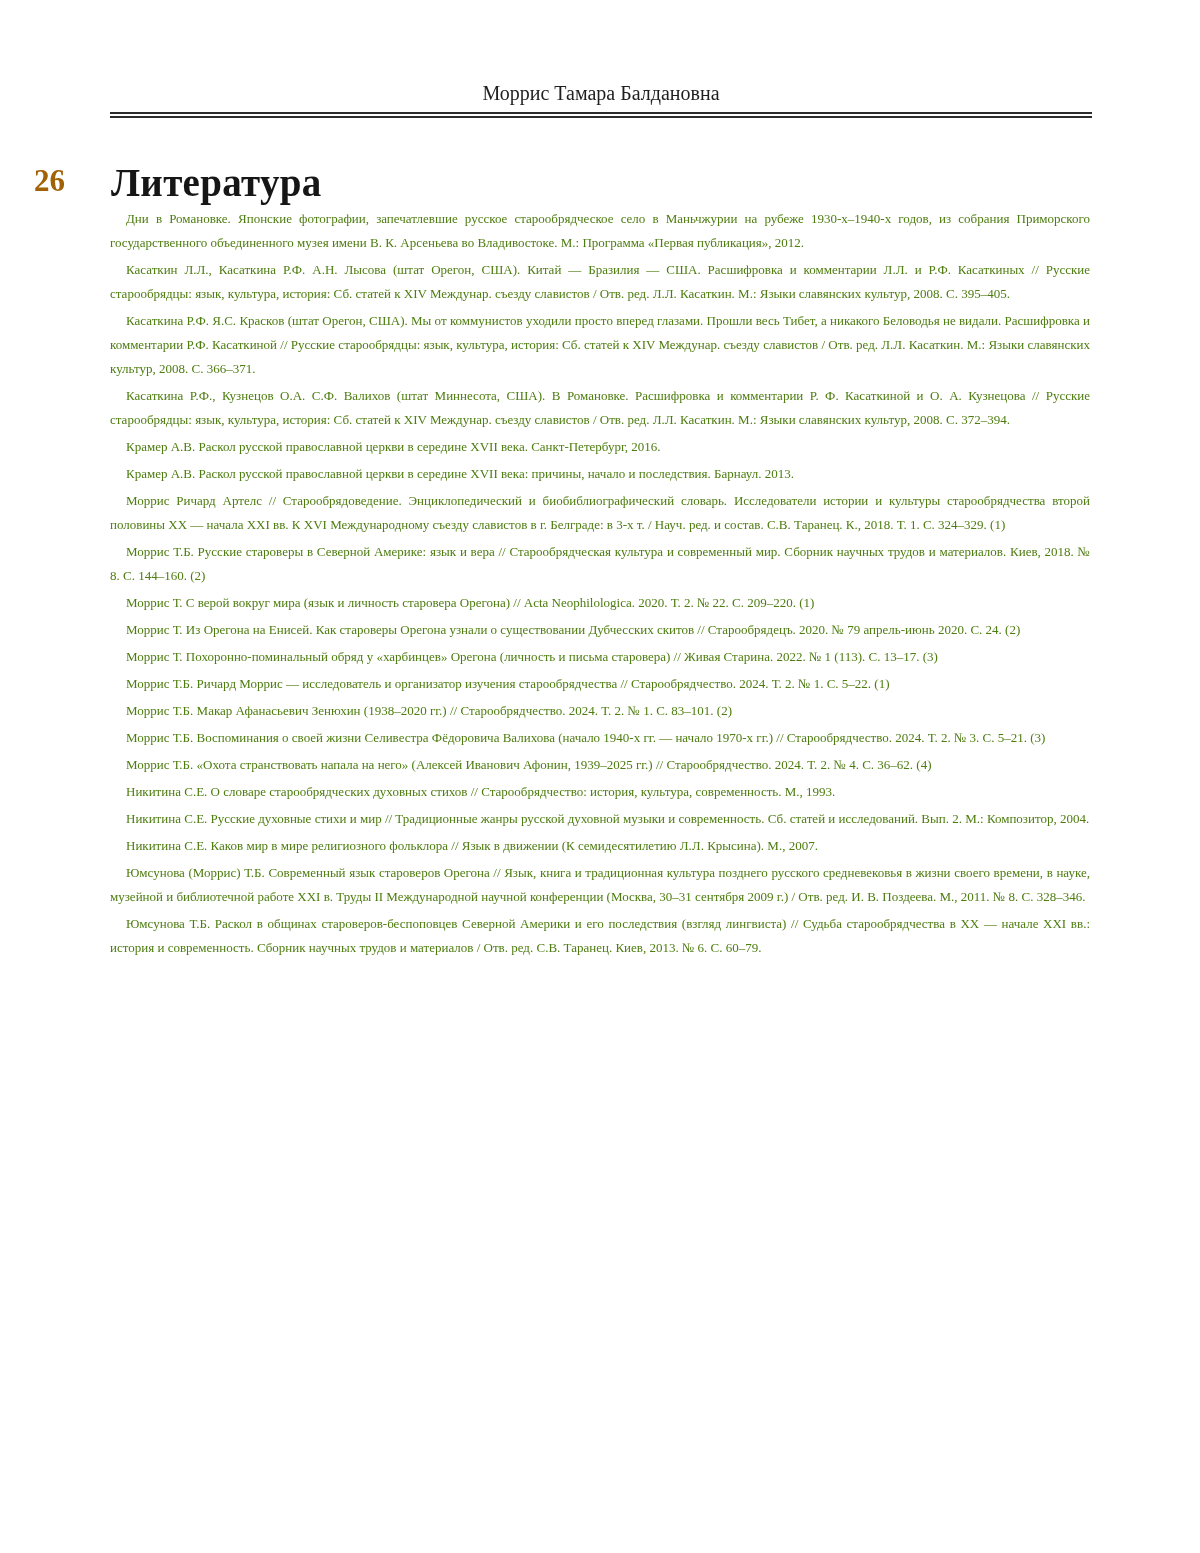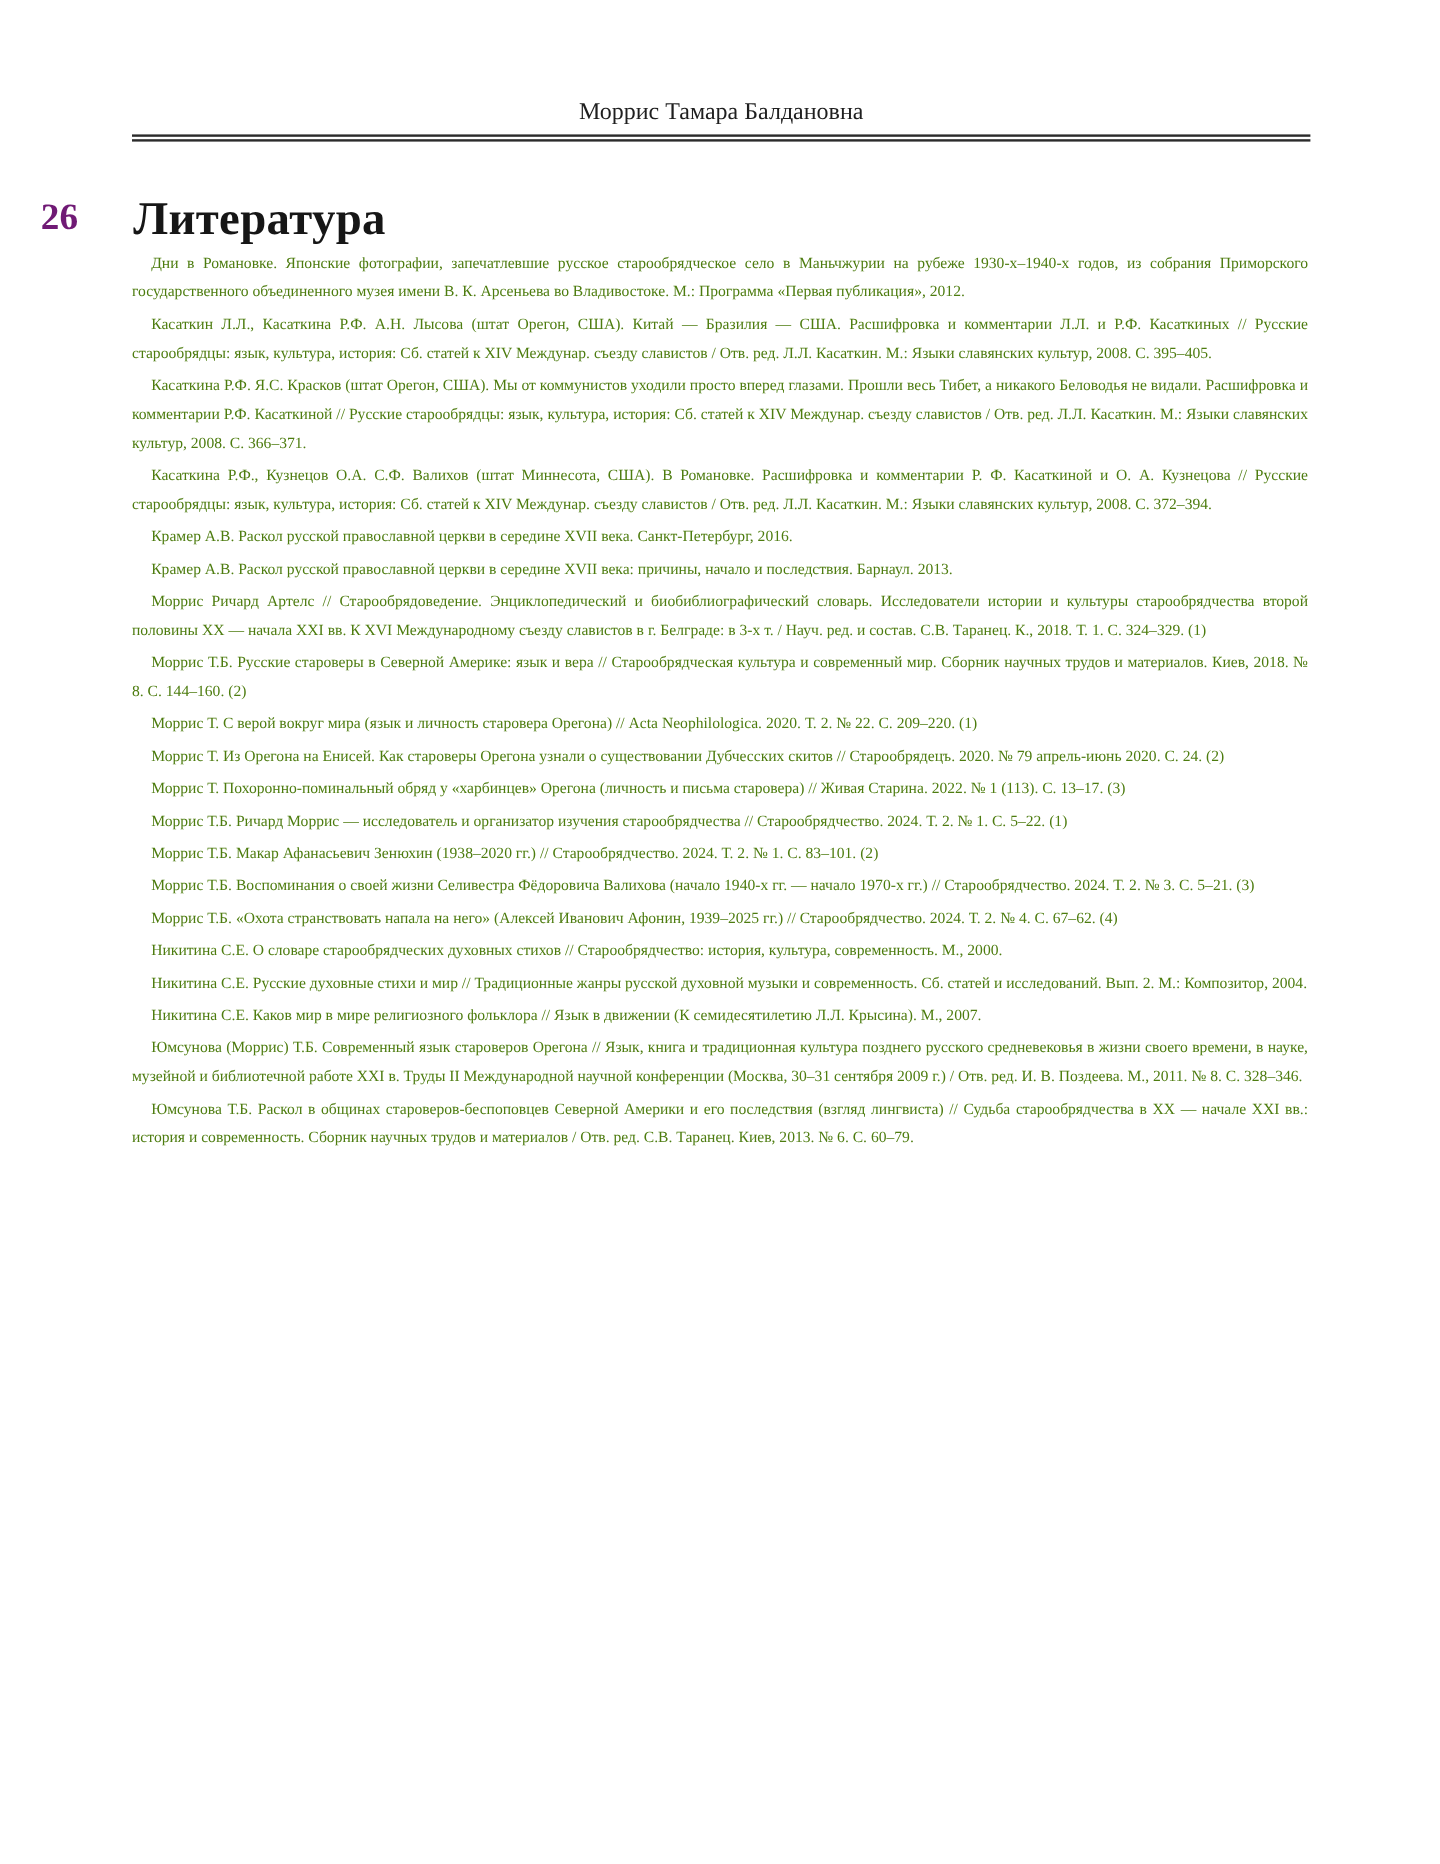--- a/index.html
+++ b/index.html
@@ -34,21 +34,21 @@
     height: 2px;
     border-top: 2px solid #2b2b2b;
     border-bottom: 2px solid #2b2b2b;
   }
   .page-number {
     position: absolute;
     top: 163px;
     left: 34px;
     font-size: 31px;
     font-weight: bold;
-    color: #701a75;
+    color: #a16207;
   }
   .section-title {
     position: absolute;
     top: 160px;
     left: 111px;
     margin: 0;
     font-size: 39px;
     font-weight: bold;
     color: #161616;
     letter-spacing: 0.3px;
@@ -104,22 +104,22 @@
       <p class="ref">Крамер А.В. Раскол русской православной церкви в середине XVII века. Санкт-Петербург, 2016.</p>
       <p class="ref">Крамер А.В. Раскол русской православной церкви в середине XVII века: причины, начало и последствия. Барнаул. 2013.</p>
       <p class="ref">Моррис Ричард Артелс // Старообрядоведение. Энциклопедический и биобиблиографический словарь. Исследователи истории и культуры старообрядчества второй половины XX — начала XXI вв. К XVI Международному съезду славистов в г. Белграде: в 3-х т. / Науч. ред. и состав. С.В. Таранец. К., 2018. Т. 1. С. 324–329. (1)</p>
       <p class="ref">Моррис Т.Б. Русские староверы в Северной Америке: язык и вера // Старообрядческая культура и современный мир. Сборник научных трудов и материалов. Киев, 2018. № 8. С. 144–160. (2)</p>
       <p class="ref">Моррис Т. С верой вокруг мира (язык и личность старовера Орегона) // Acta Neophilologica. 2020. Т. 2. № 22. С. 209–220. (1)</p>
       <p class="ref">Моррис Т. Из Орегона на Енисей. Как староверы Орегона узнали о существовании Дубчесских скитов // Старообрядецъ. 2020. № 79 апрель-июнь 2020. С. 24. (2)</p>
       <p class="ref">Моррис Т. Похоронно-поминальный обряд у «харбинцев» Орегона (личность и письма старовера) // Живая Старина. 2022. № 1 (113). С. 13–17. (3)</p>
       <p class="ref">Моррис Т.Б. Ричард Моррис — исследователь и организатор изучения старообрядчества // Старообрядчество. 2024. Т. 2. № 1. С. 5–22. (1)</p>
       <p class="ref">Моррис Т.Б. Макар Афанасьевич Зенюхин (1938–2020 гг.) // Старообрядчество. 2024. Т. 2. № 1. С. 83–101. (2)</p>
       <p class="ref">Моррис Т.Б. Воспоминания о своей жизни Селивестра Фёдоровича Валихова (начало 1940-х гг. — начало 1970-х гг.) // Старообрядчество. 2024. Т. 2. № 3. С. 5–21. (3)</p>
-      <p class="ref">Моррис Т.Б. «Охота странствовать напала на него» (Алексей Иванович Афонин, 1939–2025 гг.) // Старообрядчество. 2024. Т. 2. № 4. С. 67–62. (4)</p>
-      <p class="ref">Никитина С.Е. О словаре старообрядческих духовных стихов // Старообрядчество: история, культура, современность. М., 2000.</p>
+      <p class="ref">Моррис Т.Б. «Охота странствовать напала на него» (Алексей Иванович Афонин, 1939–2025 гг.) // Старообрядчество. 2024. Т. 2. № 4. С. 36–62. (4)</p>
+      <p class="ref">Никитина С.Е. О словаре старообрядческих духовных стихов // Старообрядчество: история, культура, современность. М., 1993.</p>
       <p class="ref">Никитина С.Е. Русские духовные стихи и мир // Традиционные жанры русской духовной музыки и современность. Сб. статей и исследований. Вып. 2. М.: Композитор, 2004.</p>
       <p class="ref">Никитина С.Е. Каков мир в мире религиозного фольклора // Язык в движении (К семидесятилетию Л.Л. Крысина). М., 2007.</p>
       <p class="ref">Юмсунова (Моррис) Т.Б. Современный язык староверов Орегона // Язык, книга и традиционная культура позднего русского средневековья в жизни своего времени, в науке, музейной и библиотечной работе XXI в. Труды II Международной научной конференции (Москва, 30–31 сентября 2009 г.) / Отв. ред. И. В. Поздеева. М., 2011. № 8. С. 328–346.</p>
       <p class="ref">Юмсунова Т.Б. Раскол в общинах староверов-беспоповцев Северной Америки и его последствия (взгляд лингвиста) // Судьба старообрядчества в XX — начале XXI вв.: история и современность. Сборник научных трудов и материалов / Отв. ред. С.В. Таранец. Киев, 2013. № 6. С. 60–79.</p>
     </main>
 
   <footer class="page-footer">
     <div class="journal-name">OLD BELIEVER</div>
     <div class="issue-info">2025, vol. 3, no. 2</div>
   </footer>

